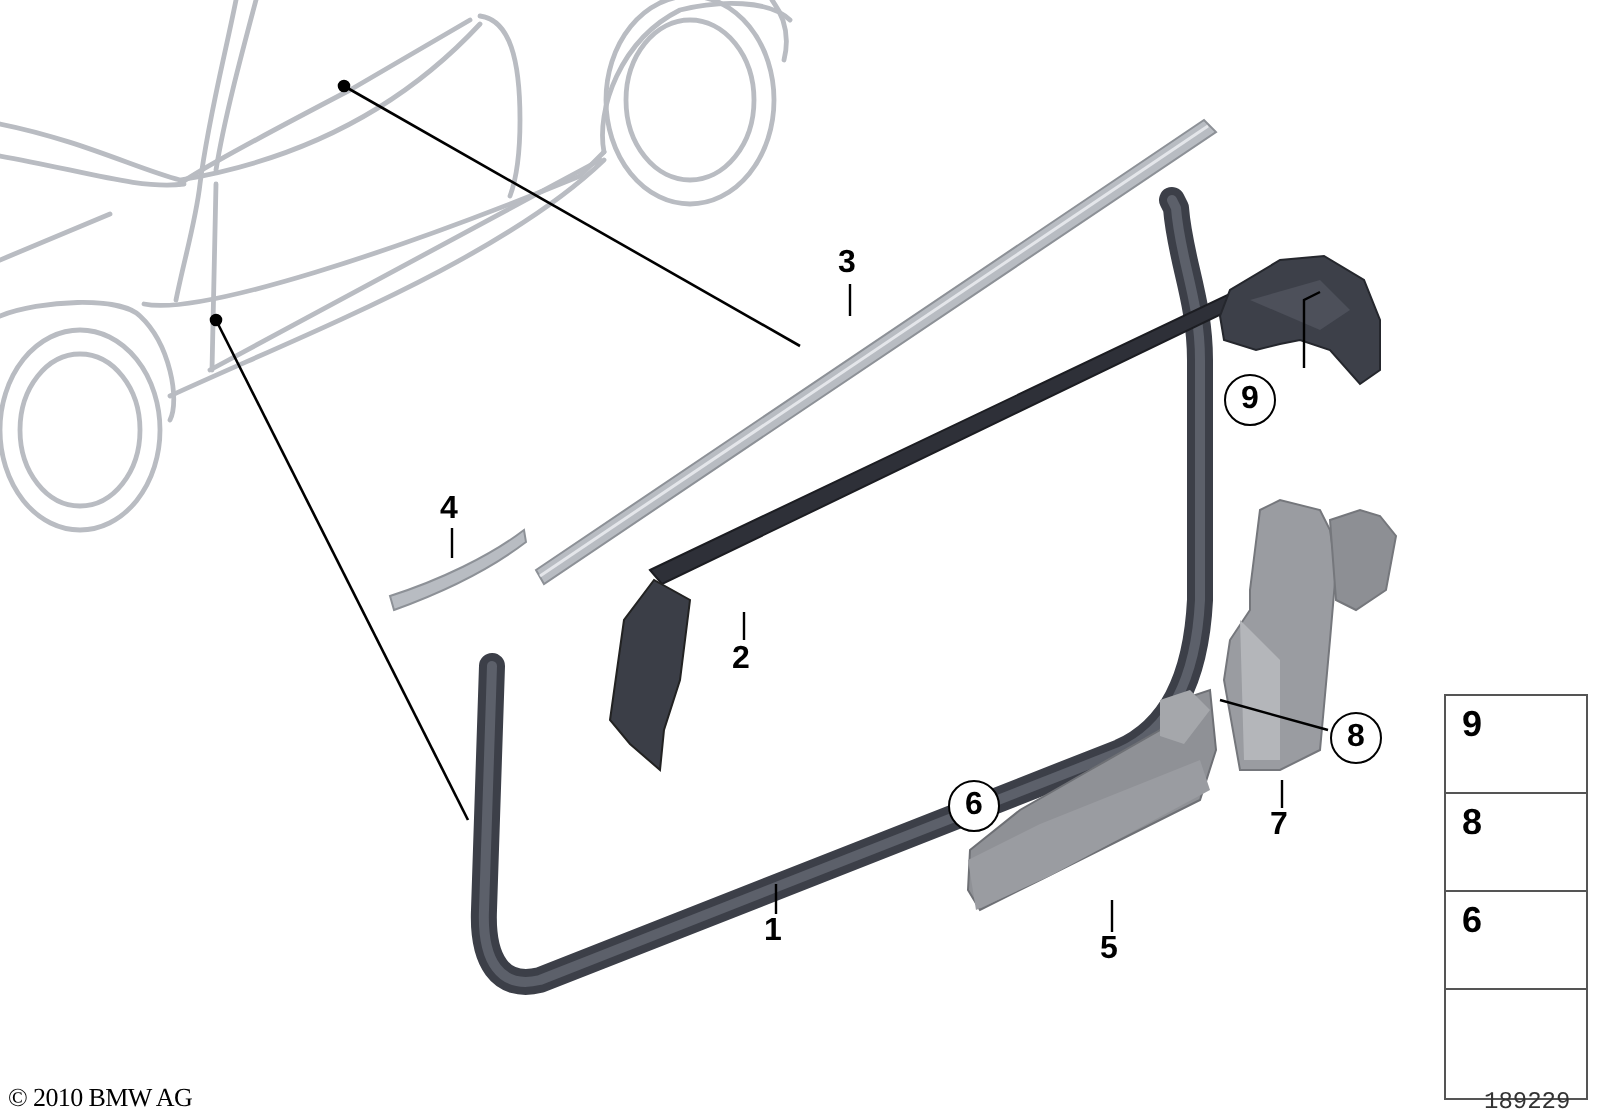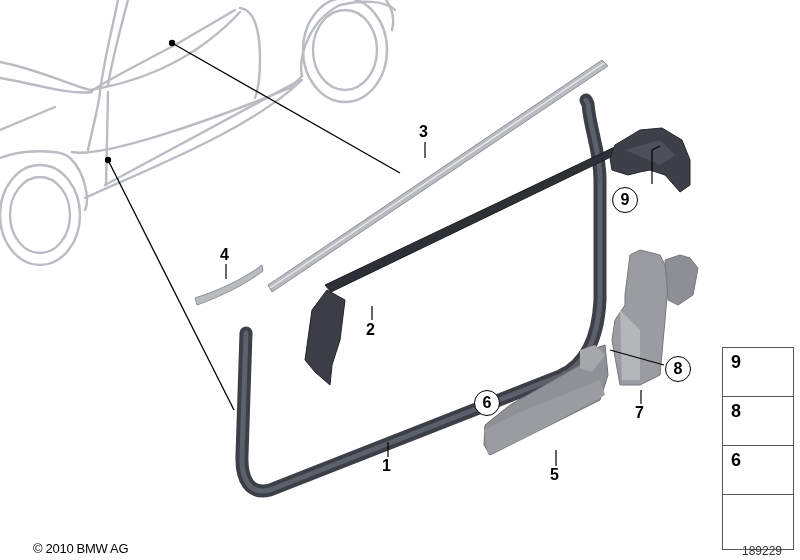--- a/index.html
+++ b/index.html
@@ -4,22 +4,22 @@
 <style>
   html, body { margin:0; padding:0; background:#ffffff; }
   body { width:800px; height:560px; position:relative; overflow:hidden; font-family:"Liberation Sans", sans-serif; }
   #canvas { position:absolute; left:0; top:0; width:800px; height:560px; }
   .label { position:absolute; font-family:"Liberation Sans", sans-serif; font-weight:bold; font-size:16px; color:#000; line-height:1; }
   .circ { position:absolute; width:26px; height:26px; border:1.6px solid #000; border-radius:50%; background:#fff; display:flex; align-items:center; justify-content:center; font-weight:bold; font-size:16px; font-family:"Liberation Sans", sans-serif; box-sizing:border-box; }
   .legend { position:absolute; left:722px; top:347px; width:72px; border:1px solid #555; box-sizing:border-box; background:#fff; }
   .legend-cell { position:relative; height:48px; border-bottom:1px solid #555; }
   .legend-cell:last-child { border-bottom:none; height:54px; }
   .legend-num { position:absolute; left:8px; top:4px; font-weight:bold; font-size:18px; font-family:"Liberation Sans", sans-serif; }
-  .copyright { position:absolute; left:4px; top:541px; font-size:13px; color:#000; font-family:Liberation Sans, sans-serif; letter-spacing:-0.3px;margin-left:29px; }
-  .diag-id { position:absolute; left:742px; top:544px; font-size:12px; color:#333; font-family:Liberation Sans, sans-serif; }
+  .copyright { position:absolute; left:4px; top:541px; font-size:13px; color:#000; font-family:Liberation Serif, serif; letter-spacing:-0.3px; }
+  .diag-id { position:absolute; left:742px; top:544px; font-size:12px; color:#333; font-family:Liberation Mono, monospace; }
 </style>
 </head>
 <body>
 
 <svg id="canvas" viewBox="0 0 800 560" xmlns="http://www.w3.org/2000/svg">
 
   <g fill="none" stroke="#b9bcc2" stroke-width="2.4" stroke-linecap="round" stroke-linejoin="round">
     <path d="M0,62 C40,70 70,85 90,90 C150,80 200,55 240,12"></path>
     <path d="M0,78 C40,85 70,95 92,92"></path>
     <path d="M0,130 L55,107"></path>

